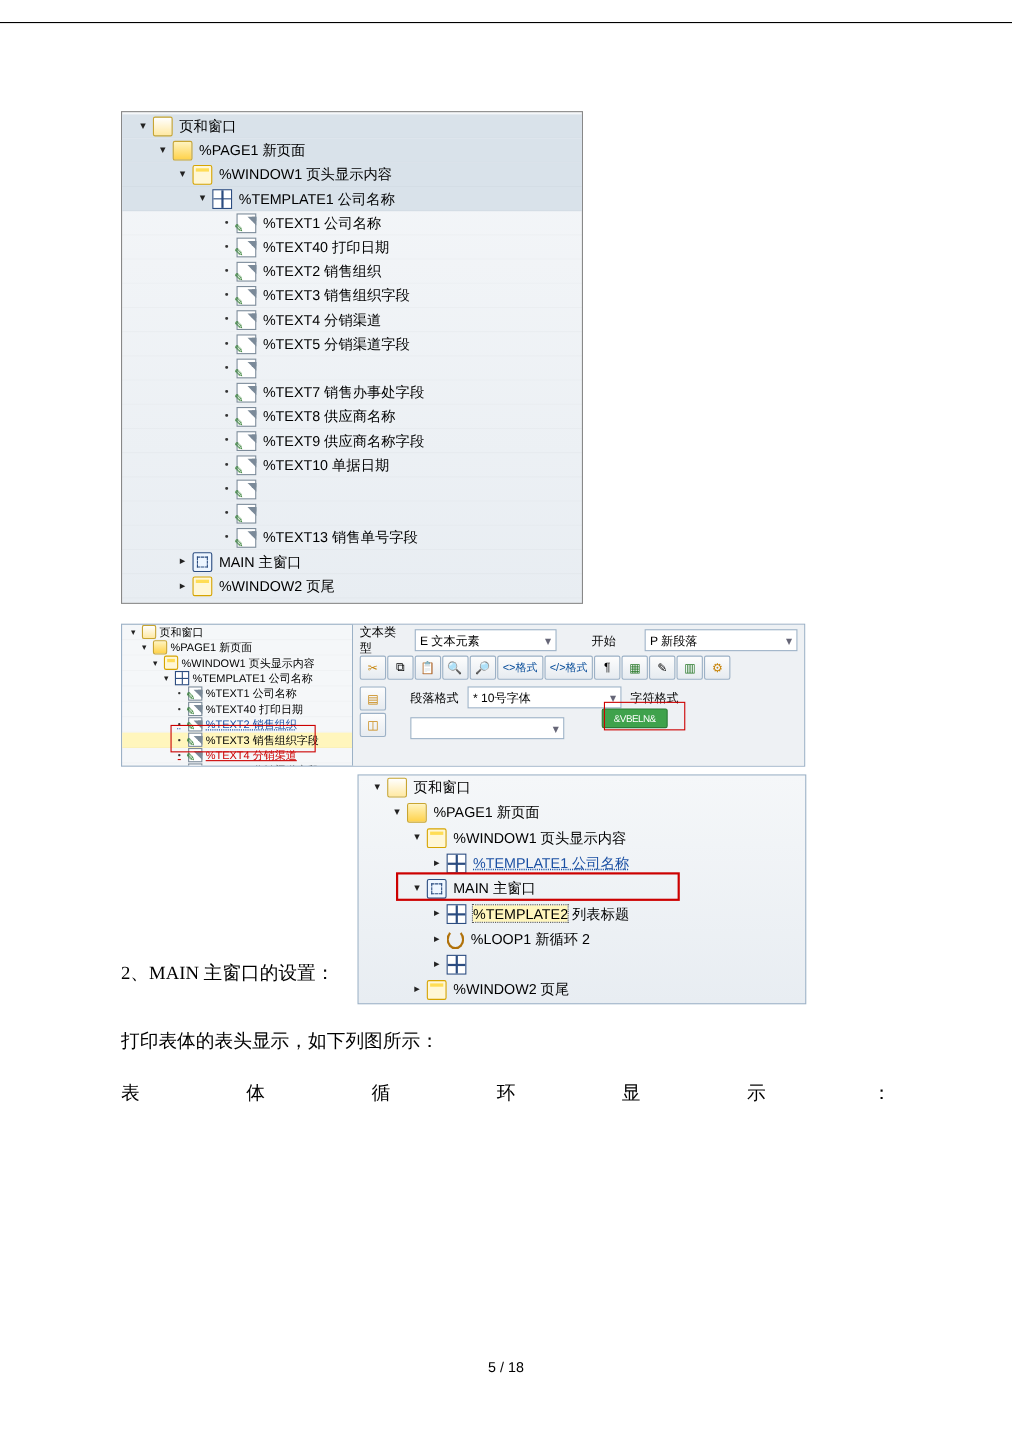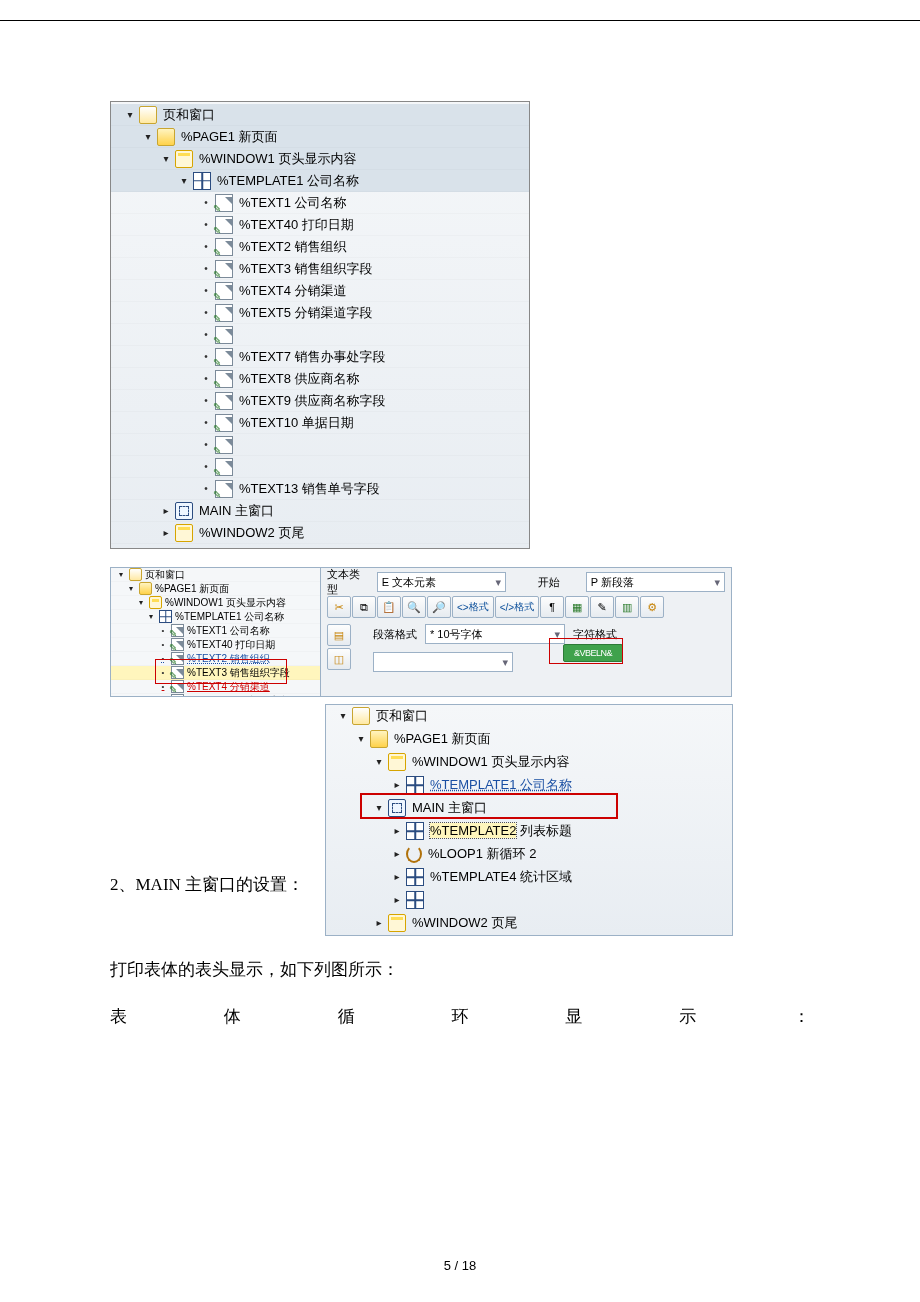--- a/index.html
+++ b/index.html
@@ -353,21 +353,21 @@
           <span class="form-lbl">段落格式</span>
           <span class="sel" style="width:130px">
               <span>* 10号字体</span>
             </span>
           <span class="form-lbl">字符格式</span>
           <span class="sel" style="width:130px">
               <span></span>
             </span>
         </div>
       </div>
-      <div style="position:absolute;right:108px;top:76px;">
+      <div style="position:absolute;right:124px;top:76px;">
         <div class="greenbtn" style="width:58px">
             <span>&amp;VBELN&amp;</span>
           </div>
       </div>
       <div class="redbox1" style="right:108px;top:70px;width:72px;height:24px;"></div>
     </div>
   </div>
 
   <div style="display:flex;align-items:flex-end">
     <div class="bodytext" style="margin-top:176px;white-space:nowrap">
@@ -412,26 +412,20 @@
         <span class="icon ic-grid"></span>
         <span class="lbl"><span style="background:#fff6bd;outline:1px dotted #555">%TEMPLATE2</span><span> 列表标题</span></span>
       </div>
     <div class="trow">
         <span class="indent i4"></span>
         <span class="tgl right"></span>
         <span class="icon">
           <span class="ic-loop"></span>
         </span>
         <span class="lbl">%LOOP1 新循环 2</span>
-      </div>
-    <div class="trow">
-        <span class="indent i4"></span>
-        <span class="tgl right"></span>
-        <span class="icon ic-grid"></span>
-        <span class="lbl">%TEMPLATE4 统计区域</span>
       </div>
     <div class="trow">
         <span class="indent i4"></span>
         <span class="tgl right"></span>
         <span class="icon ic-grid"></span>
       </div>
     <div class="trow">
         <span class="indent i3"></span>
         <span class="tgl right"></span>
         <span class="icon ic-window"></span>

